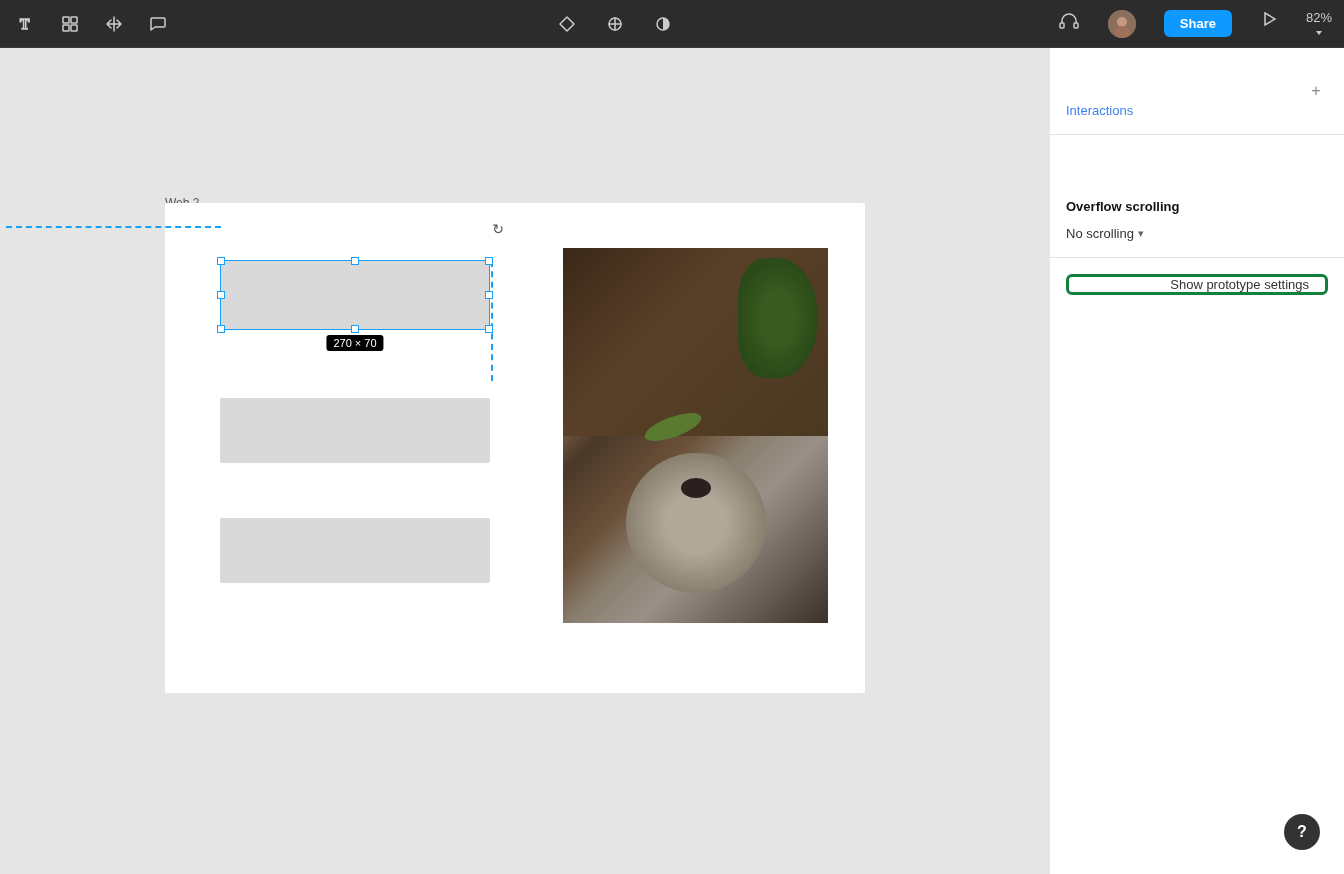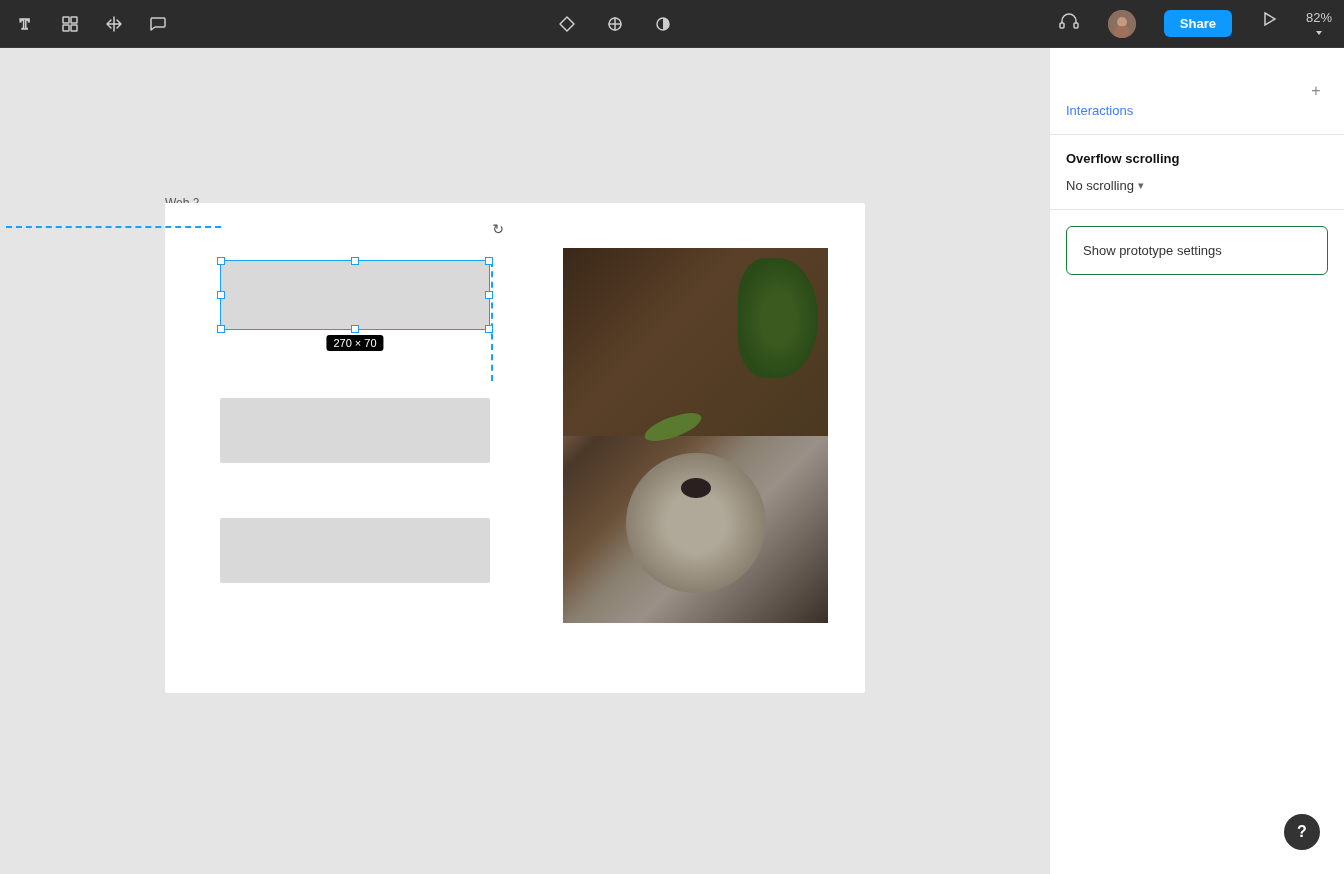--- a/index.html
+++ b/index.html
@@ -275,42 +275,43 @@
     
     .overflow-section {
       padding: 16px;
       border-bottom: 1px solid #e5e5e5;
     }
     .overflow-title {
       font-size: 13px;
       font-weight: 600;
       color: #111;
       margin-bottom: 12px;
+      margin-top: 48px;
     }
     .scrolling-dropdown {
       display: flex;
       align-items: center;
       gap: 4px;
       font-size: 13px;
       color: #333;
       cursor: pointer;
     }
     .dropdown-arrow { font-size: 11px; color: #666; }
 
     
     .show-settings-btn {
       margin: 16px;
-      padding: 16px 16px;
-      border: 1px solid #15803d;
+      padding: 0 16px;
+      border: 3px solid #15803d;
       border-radius: 6px;
       background: white;
       font-size: 13px;
       color: #333;
       cursor: pointer;
-      text-align: left;
+      text-align: right;
       width: calc(100% - 32px);
     }
 
     
     .help-btn {
       position: fixed;
       bottom: 24px;
       right: 24px;
       width: 36px;
       height: 36px;

